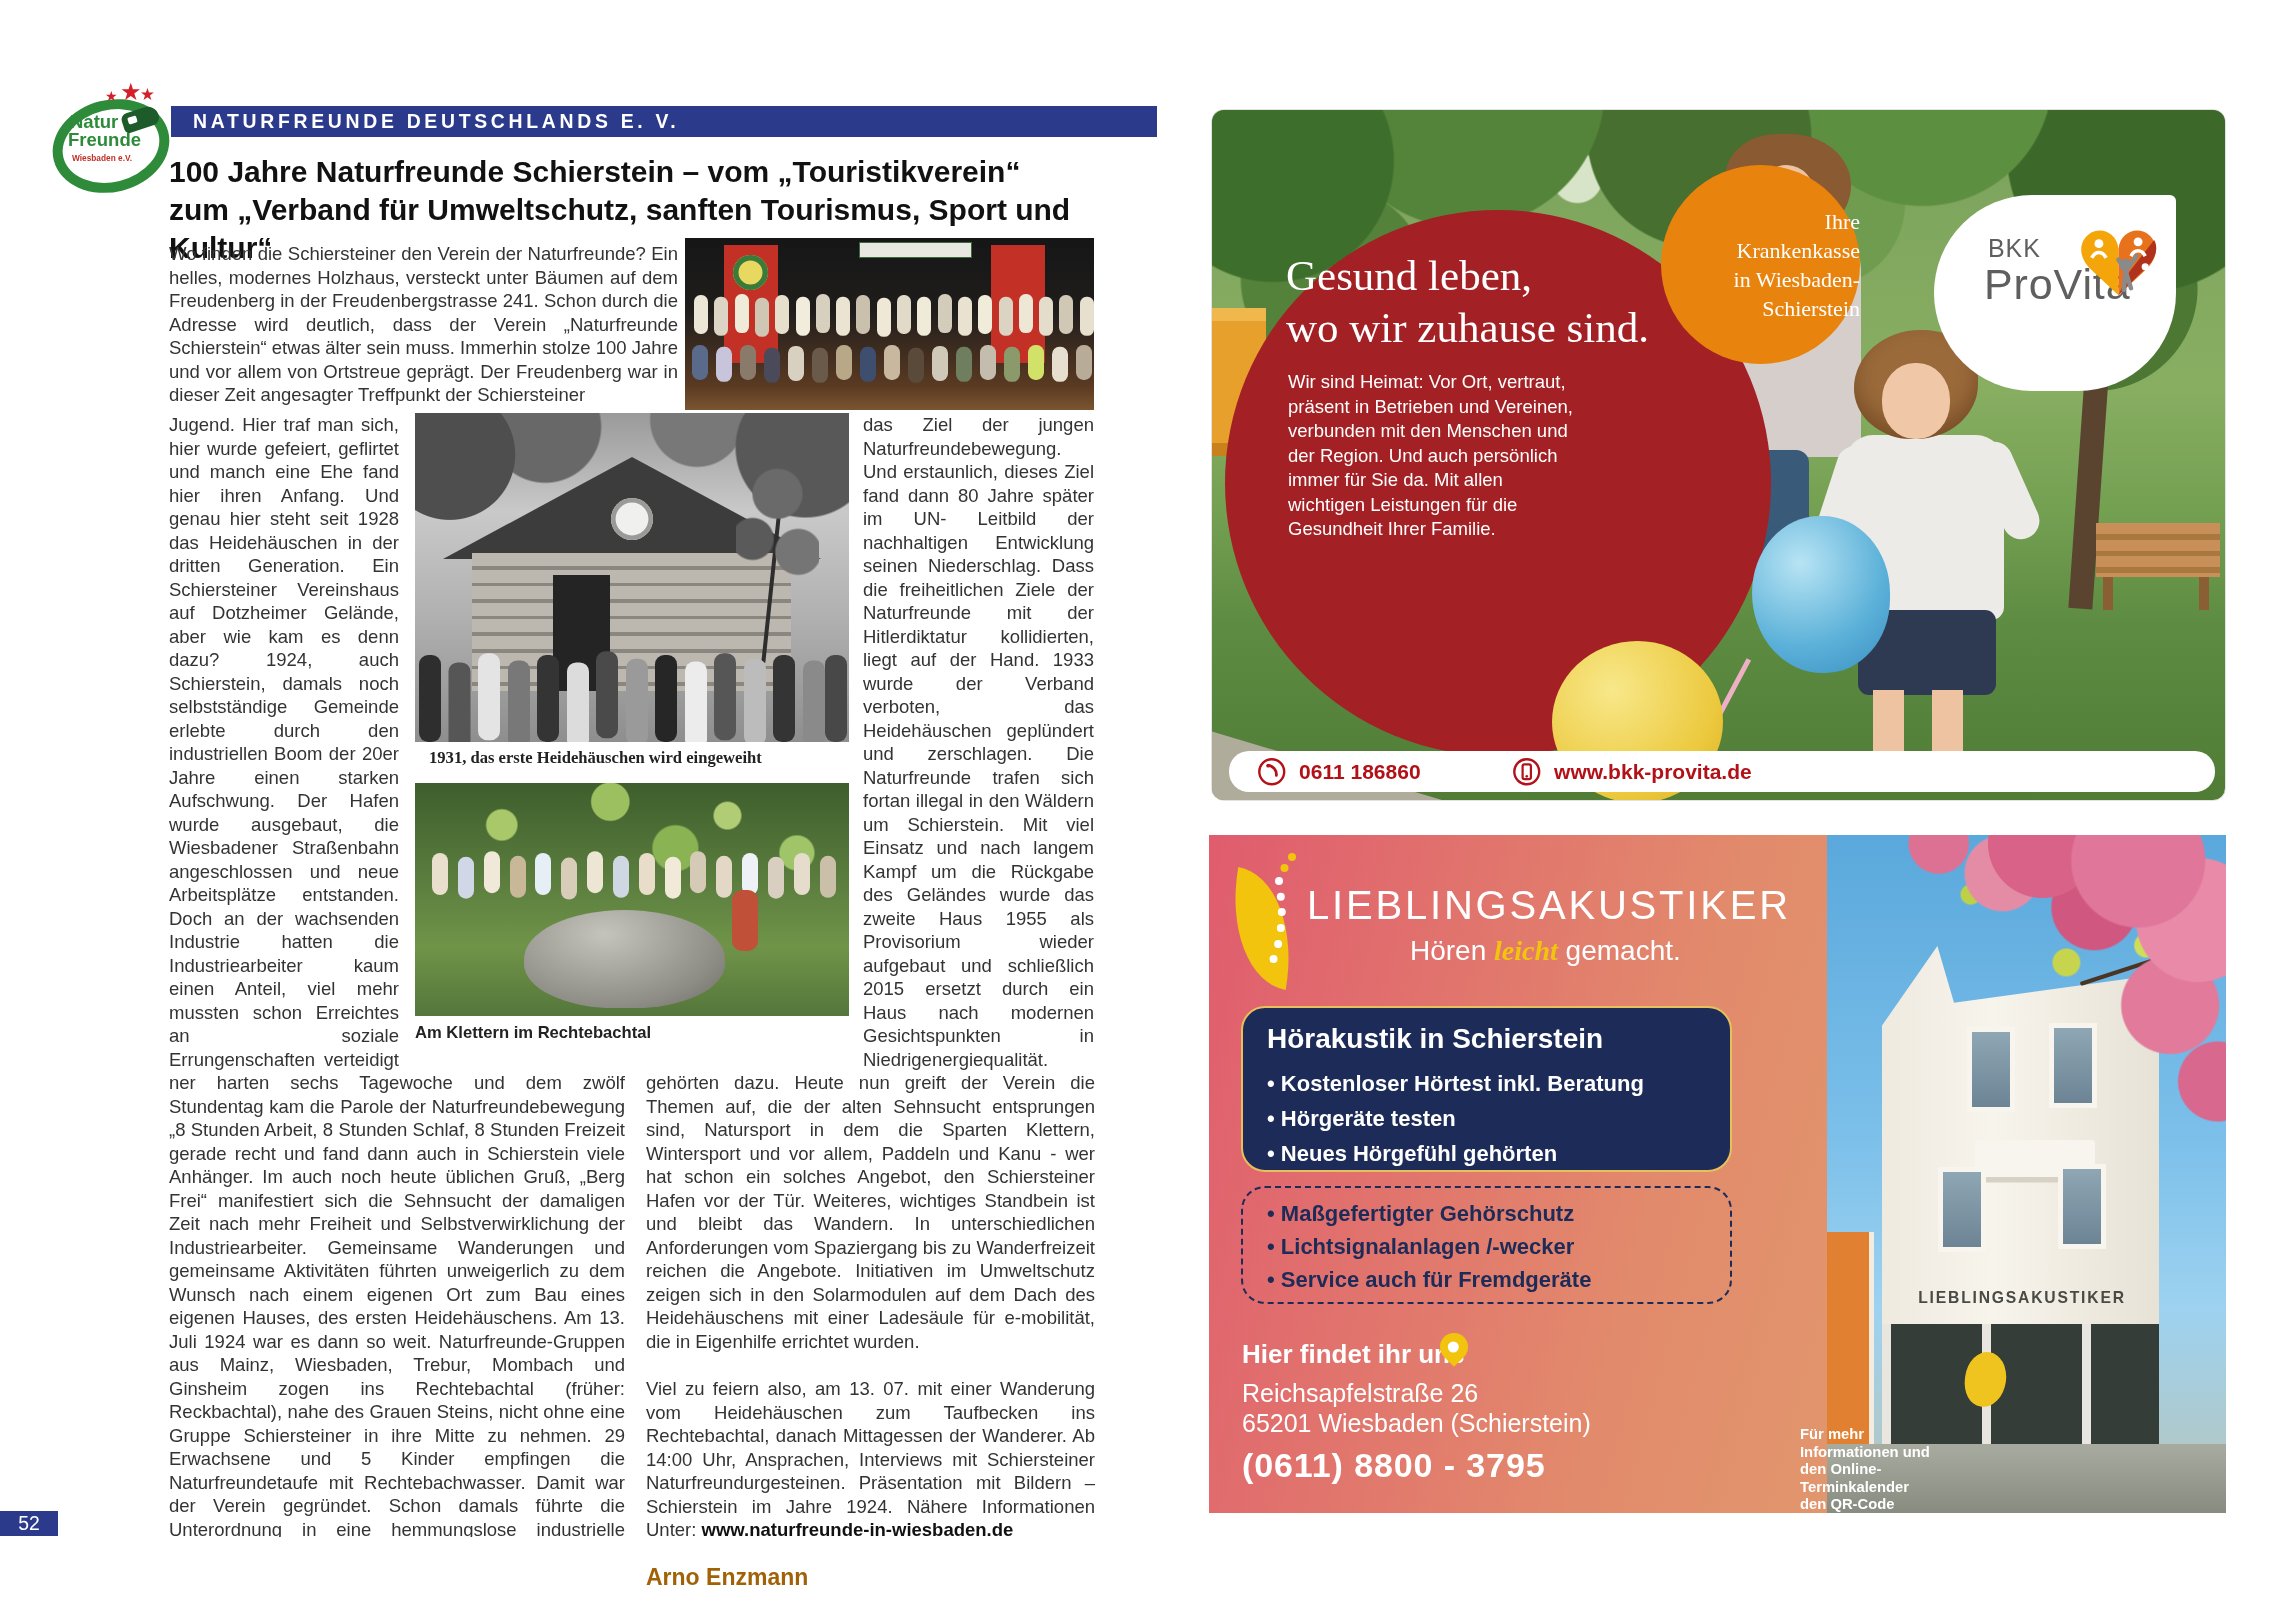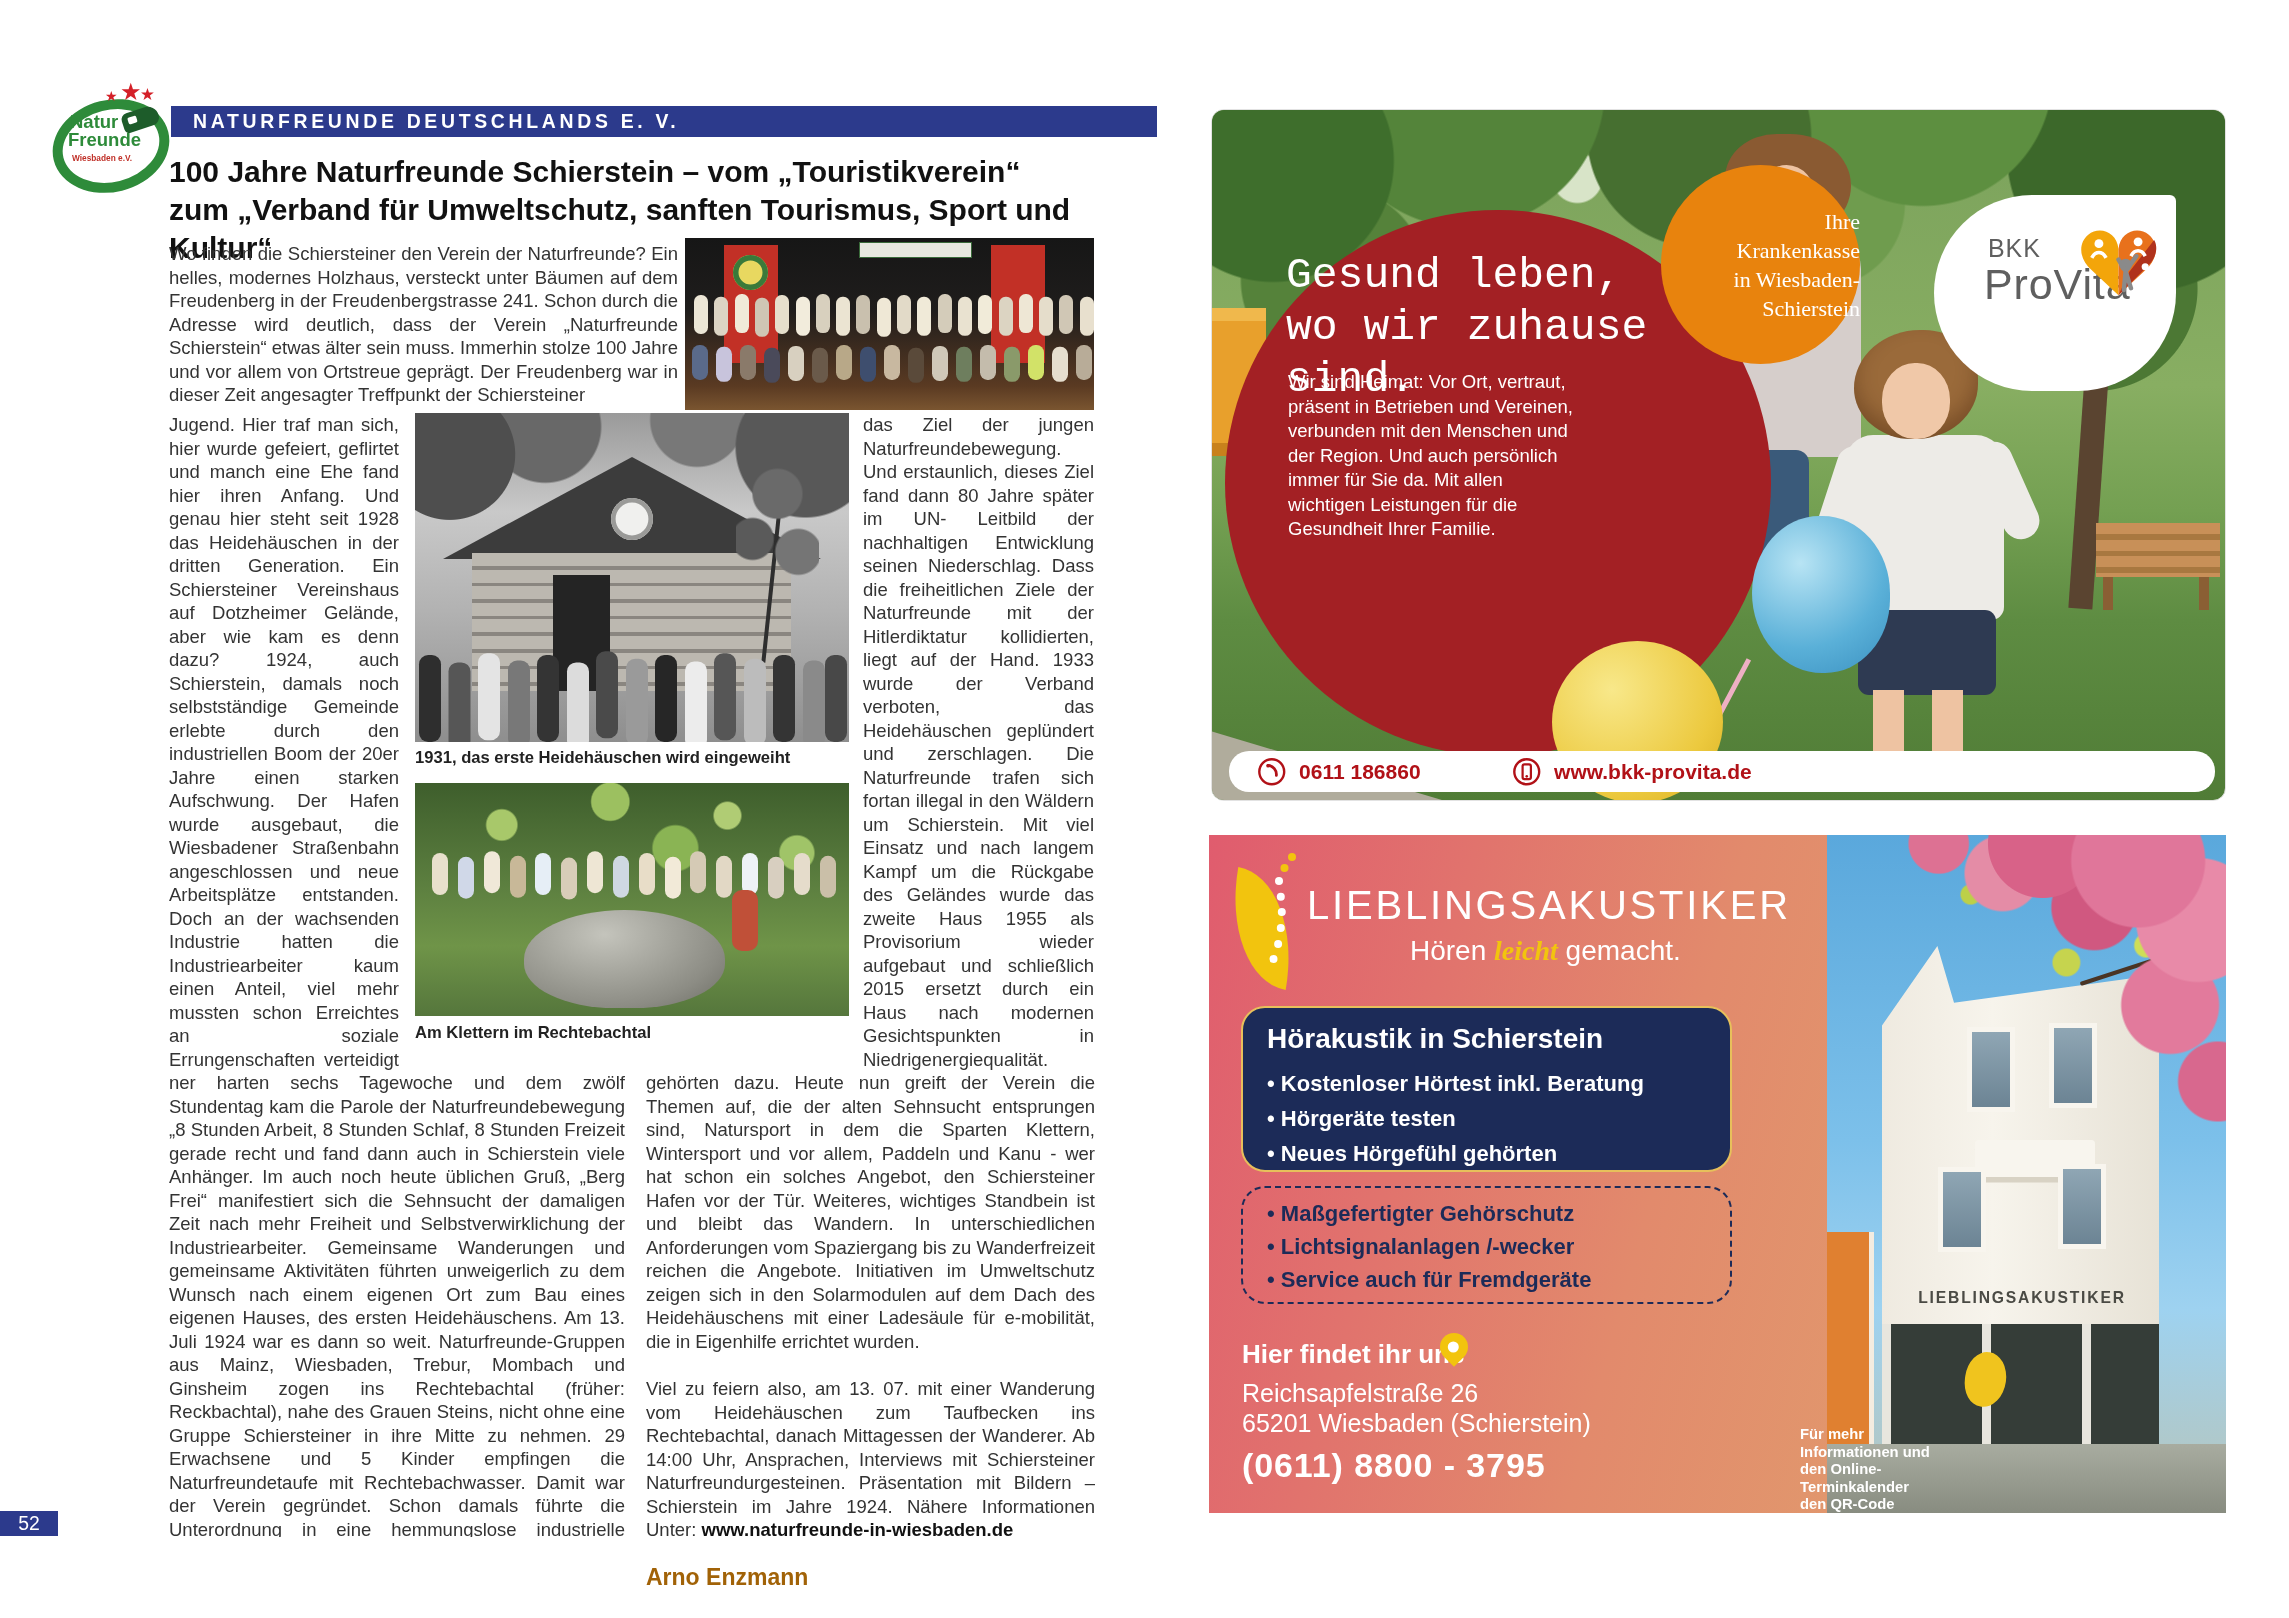--- a/index.html
+++ b/index.html
@@ -12,21 +12,21 @@
     font-weight:bold;font-size:19.4px;letter-spacing:3.7px;line-height:31px;padding-left:22px;box-sizing:border-box;}
   .art-title{left:169px;top:153px;width:932px;font-weight:bold;font-size:30px;line-height:38px;color:#111;}
   .art-text{font-size:18.5px;line-height:23.5px;text-align:justify;color:#333;}
   .intro{left:169px;top:242px;width:509px;}
   .col-left{left:169px;top:413px;width:230px;height:657px;overflow:hidden;}
   .col-right{left:863px;top:413px;width:231px;height:661px;overflow:hidden;}
   .bottom-left{left:169px;top:1071px;width:456px;height:466px;overflow:hidden;}
   .bottom-right{left:646px;top:1071px;width:449px;}
   .bottom-right p{margin:0 0 24px 0;}
   .caption{font-size:16.6px;font-weight:bold;color:#222;}
-  .cap1{left:415px;top:748px;width:434px;}
+  .cap1{left:429px;top:748px;width:434px;font-family:Liberation Serif, serif;}
   .cap2{left:415px;top:1023px;width:434px;}
   .signature{font-weight:bold;font-size:23px;color:#a16207;margin-top:13px;}
   .art-link{font-weight:bold;color:#111;}
   .pagenum{left:0;top:1511px;width:58px;height:25px;background:#2c3a8c;color:#fff;font-size:19.4px;
     line-height:25px;text-align:center;}
 
   
   .nf-logo{left:48px;top:85px;width:120px;height:97px;}
   .nf-ring{left:3.7px;top:14.8px;width:98px;height:72px;border:10px solid #2e8b3a;border-radius:50%;transform:rotate(-14deg);}
   .nf-t1{left:22px;top:26px;font-size:18.5px;font-weight:bold;color:#2e8b3a;}
@@ -119,21 +119,21 @@
   .mom-leg{left:543px;top:340px;width:54px;height:120px;background:#3a5a7a;border-radius:13px;}
   .kid-hair{left:642px;top:220px;width:124px;height:109px;background:#9a6a3a;border-radius:55% 45% 52% 48%;
     box-shadow:inset 0 -11px 20px rgba(60,30,10,.35);}
   .kid-face{left:670px;top:253px;width:68px;height:76px;background:#f0c8a8;border-radius:48%;}
   .kid-body{left:633px;top:325px;width:159px;height:185px;background:#edebe7;border-radius:28px 28px 13px 13px;}
   .kid-arm-l{left:613px;top:334px;width:37px;height:113px;background:#edebe7;border-radius:18.5px;transform:rotate(18deg);}
   .kid-arm-r{left:777px;top:329px;width:37px;height:103px;background:#edebe7;border-radius:18.5px;transform:rotate(-24deg);}
   .kid-shorts{left:646px;top:500px;width:138px;height:85px;background:#2e3a52;border-radius:11px;}
   .kid-leg{left:661px;top:580px;width:31px;height:65px;background:#eec3a2;box-shadow:59px 0 #eec3a2;}
   .bkk-circle-red{left:13px;top:100px;width:546px;height:546px;border-radius:50%;background:#a32024;}
-  .bkk-head{left:74px;top:140px;width:434px;font-family:Liberation Mono, monospace;color:#fff;
+  .bkk-head{left:74px;top:140px;width:434px;font-family:Liberation Serif, serif;color:#fff;
     font-size:43px;line-height:52px;}
   .bkk-body{left:76px;top:260px;width:292px;color:#fff;font-size:18.5px;line-height:24.5px;}
   .bkk-circle-orange{left:449px;top:55px;width:199px;height:199px;border-radius:50%;background:#e8830d;
     color:#fff;font-family:"Liberation Serif",serif;font-size:22px;line-height:29px;text-align:center;
     display:flex;flex-direction:column;justify-content:center;align-items:flex-end;}
   .bkk-blob{left:722px;top:85px;width:242px;height:196px;background:#fff;border-radius:120px 7.4px 120px 120px;}
   .bkk-blob .l1{left:54px;top:39px;font-size:25px;color:#5f5f5f;letter-spacing:0.9px;}
   .bkk-blob .l2{left:50px;top:65px;font-size:43px;color:#5f5f5f;letter-spacing:0.9px;}
   .bkk-heart{left:140px;top:22px;width:89px;height:96px;}
   .bkk-footer{left:16.6px;top:641px;width:986px;height:41px;background:#fff;border-radius:20px;

